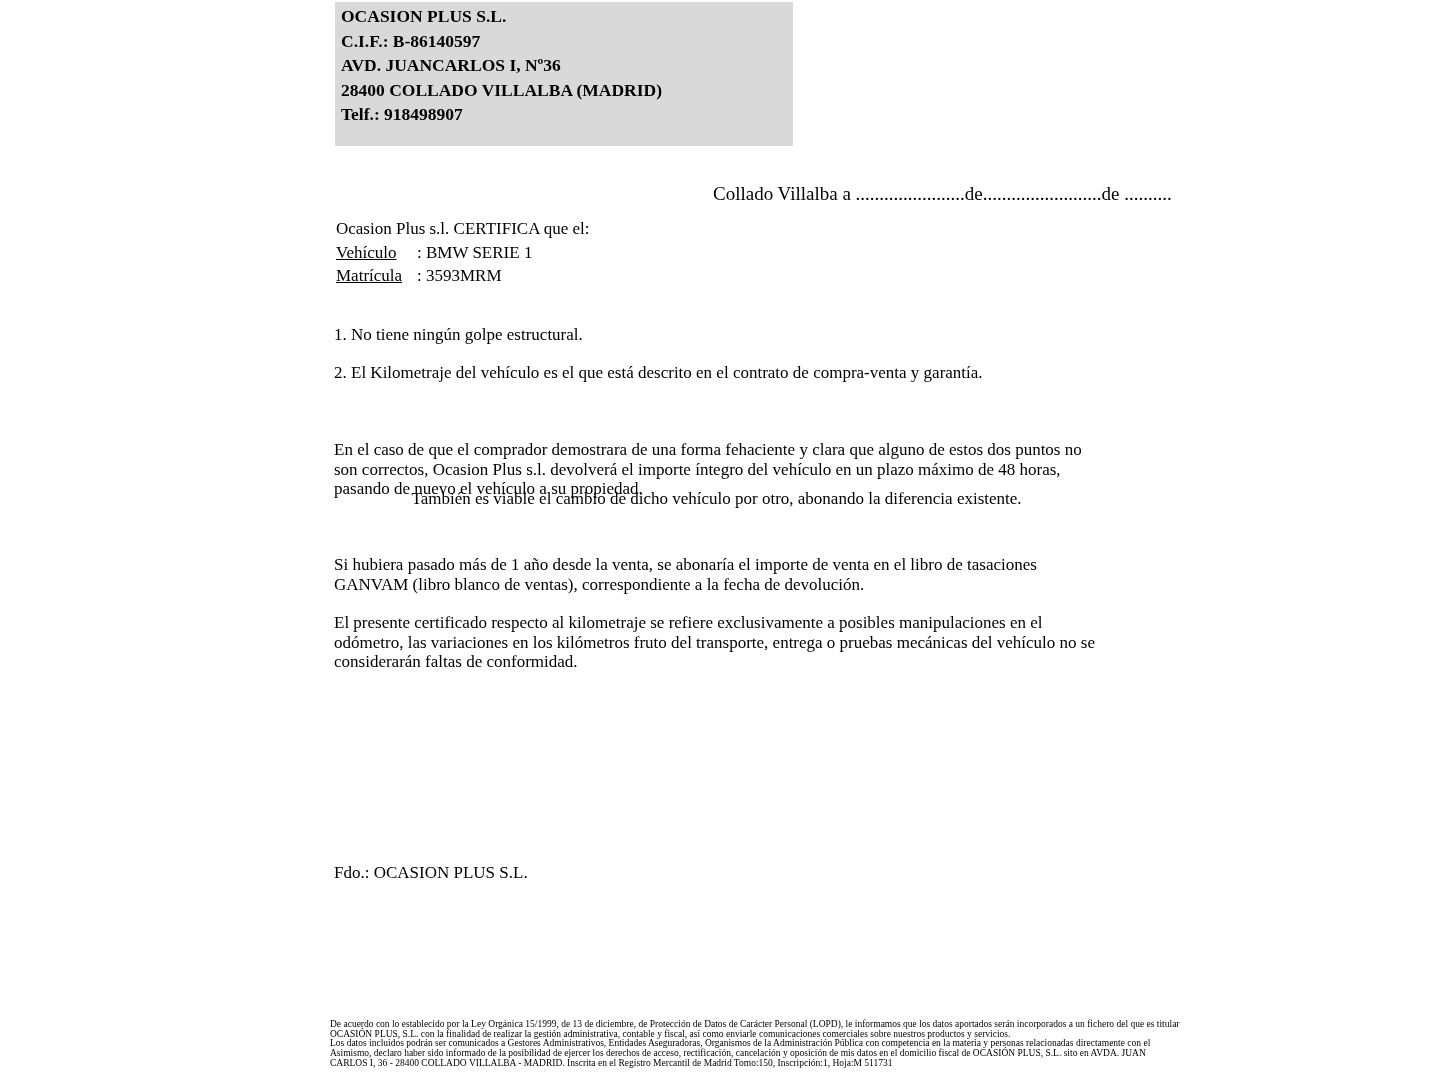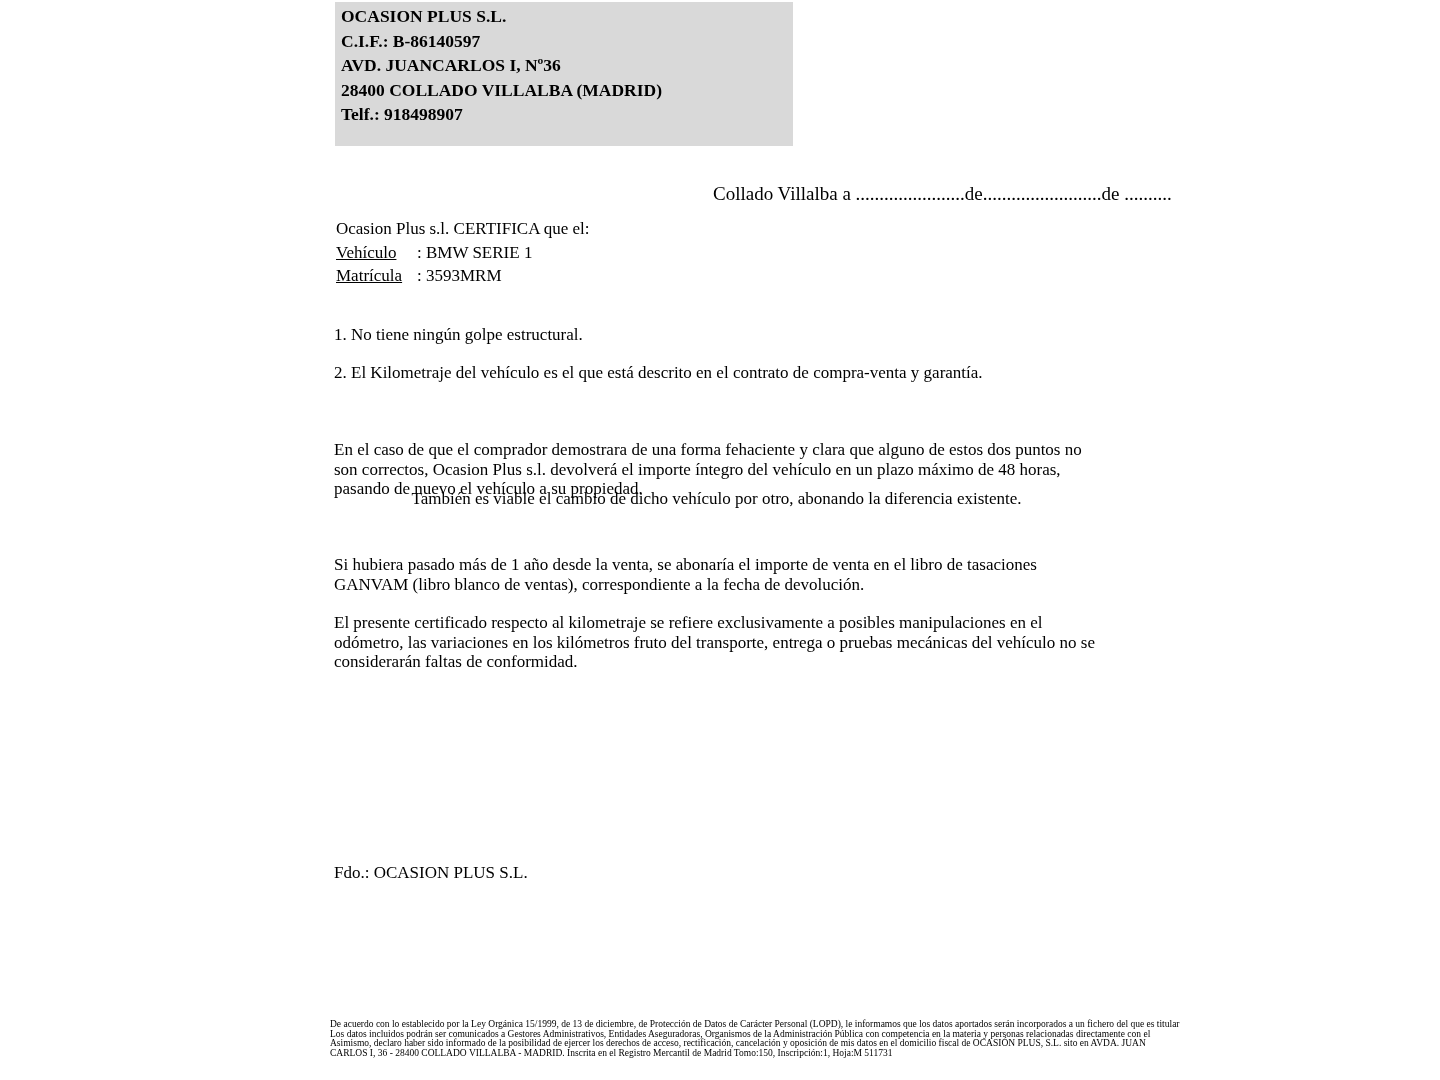--- a/index.html
+++ b/index.html
@@ -108,18 +108,19 @@
 
   <div class="bodytext para-refund">En el caso de que el comprador demostrara de una forma fehaciente y clara que alguno de estos dos puntos no son correctos, Ocasion Plus s.l. devolverá el importe íntegro del vehículo en un plazo máximo de 48 horas, pasando de nuevo el vehículo a su propiedad.</div>
   <div class="bodytext para-exchange">También es viable el cambio de dicho vehículo por otro, abonando la diferencia existente.</div>
   <div class="bodytext para-ganvam">Si hubiera pasado más de 1 año desde la venta, se abonaría el importe de venta en el libro de tasaciones GANVAM (libro blanco de ventas), correspondiente a la fecha de devolución.</div>
   <div class="bodytext para-odometer">El presente certificado respecto al kilometraje se refiere exclusivamente a posibles manipulaciones en el odómetro, las variaciones en los kilómetros fruto del transporte, entrega o pruebas mecánicas del vehículo no se considerarán faltas de conformidad.</div>
 
   <div class="signature">Fdo.: OCASION PLUS S.L.</div>
 
   <div class="legal-footer">
     <div>De acuerdo con lo establecido por la Ley Orgánica 15/1999, de 13 de diciembre, de Protección de Datos de Carácter Personal (LOPD), le informamos que los datos aportados serán incorporados a un fichero del que es titular</div>
+    <div>OCASIÓN PLUS, S.L. con la finalidad de realizar la gestión administrativa, contable y fiscal, así como enviarle comunicaciones comerciales sobre nuestros productos y servicios.</div>
     <div>Los datos incluidos podrán ser comunicados a Gestores Administrativos, Entidades Aseguradoras, Organismos de la Administración Pública con competencia en la materia y personas relacionadas directamente con el</div>
     <div>Asimismo, declaro haber sido informado de la posibilidad de ejercer los derechos de acceso, rectificación, cancelación y oposición de mis datos en el domicilio fiscal de OCASIÓN PLUS, S.L. sito en AVDA. JUAN</div>
     <div>CARLOS I, 36 - 28400 COLLADO VILLALBA - MADRID. Inscrita en el Registro Mercantil de Madrid Tomo:150, Inscripción:1, Hoja:M 511731</div>
   </div>
 
 </div>
 
 </body></html>

